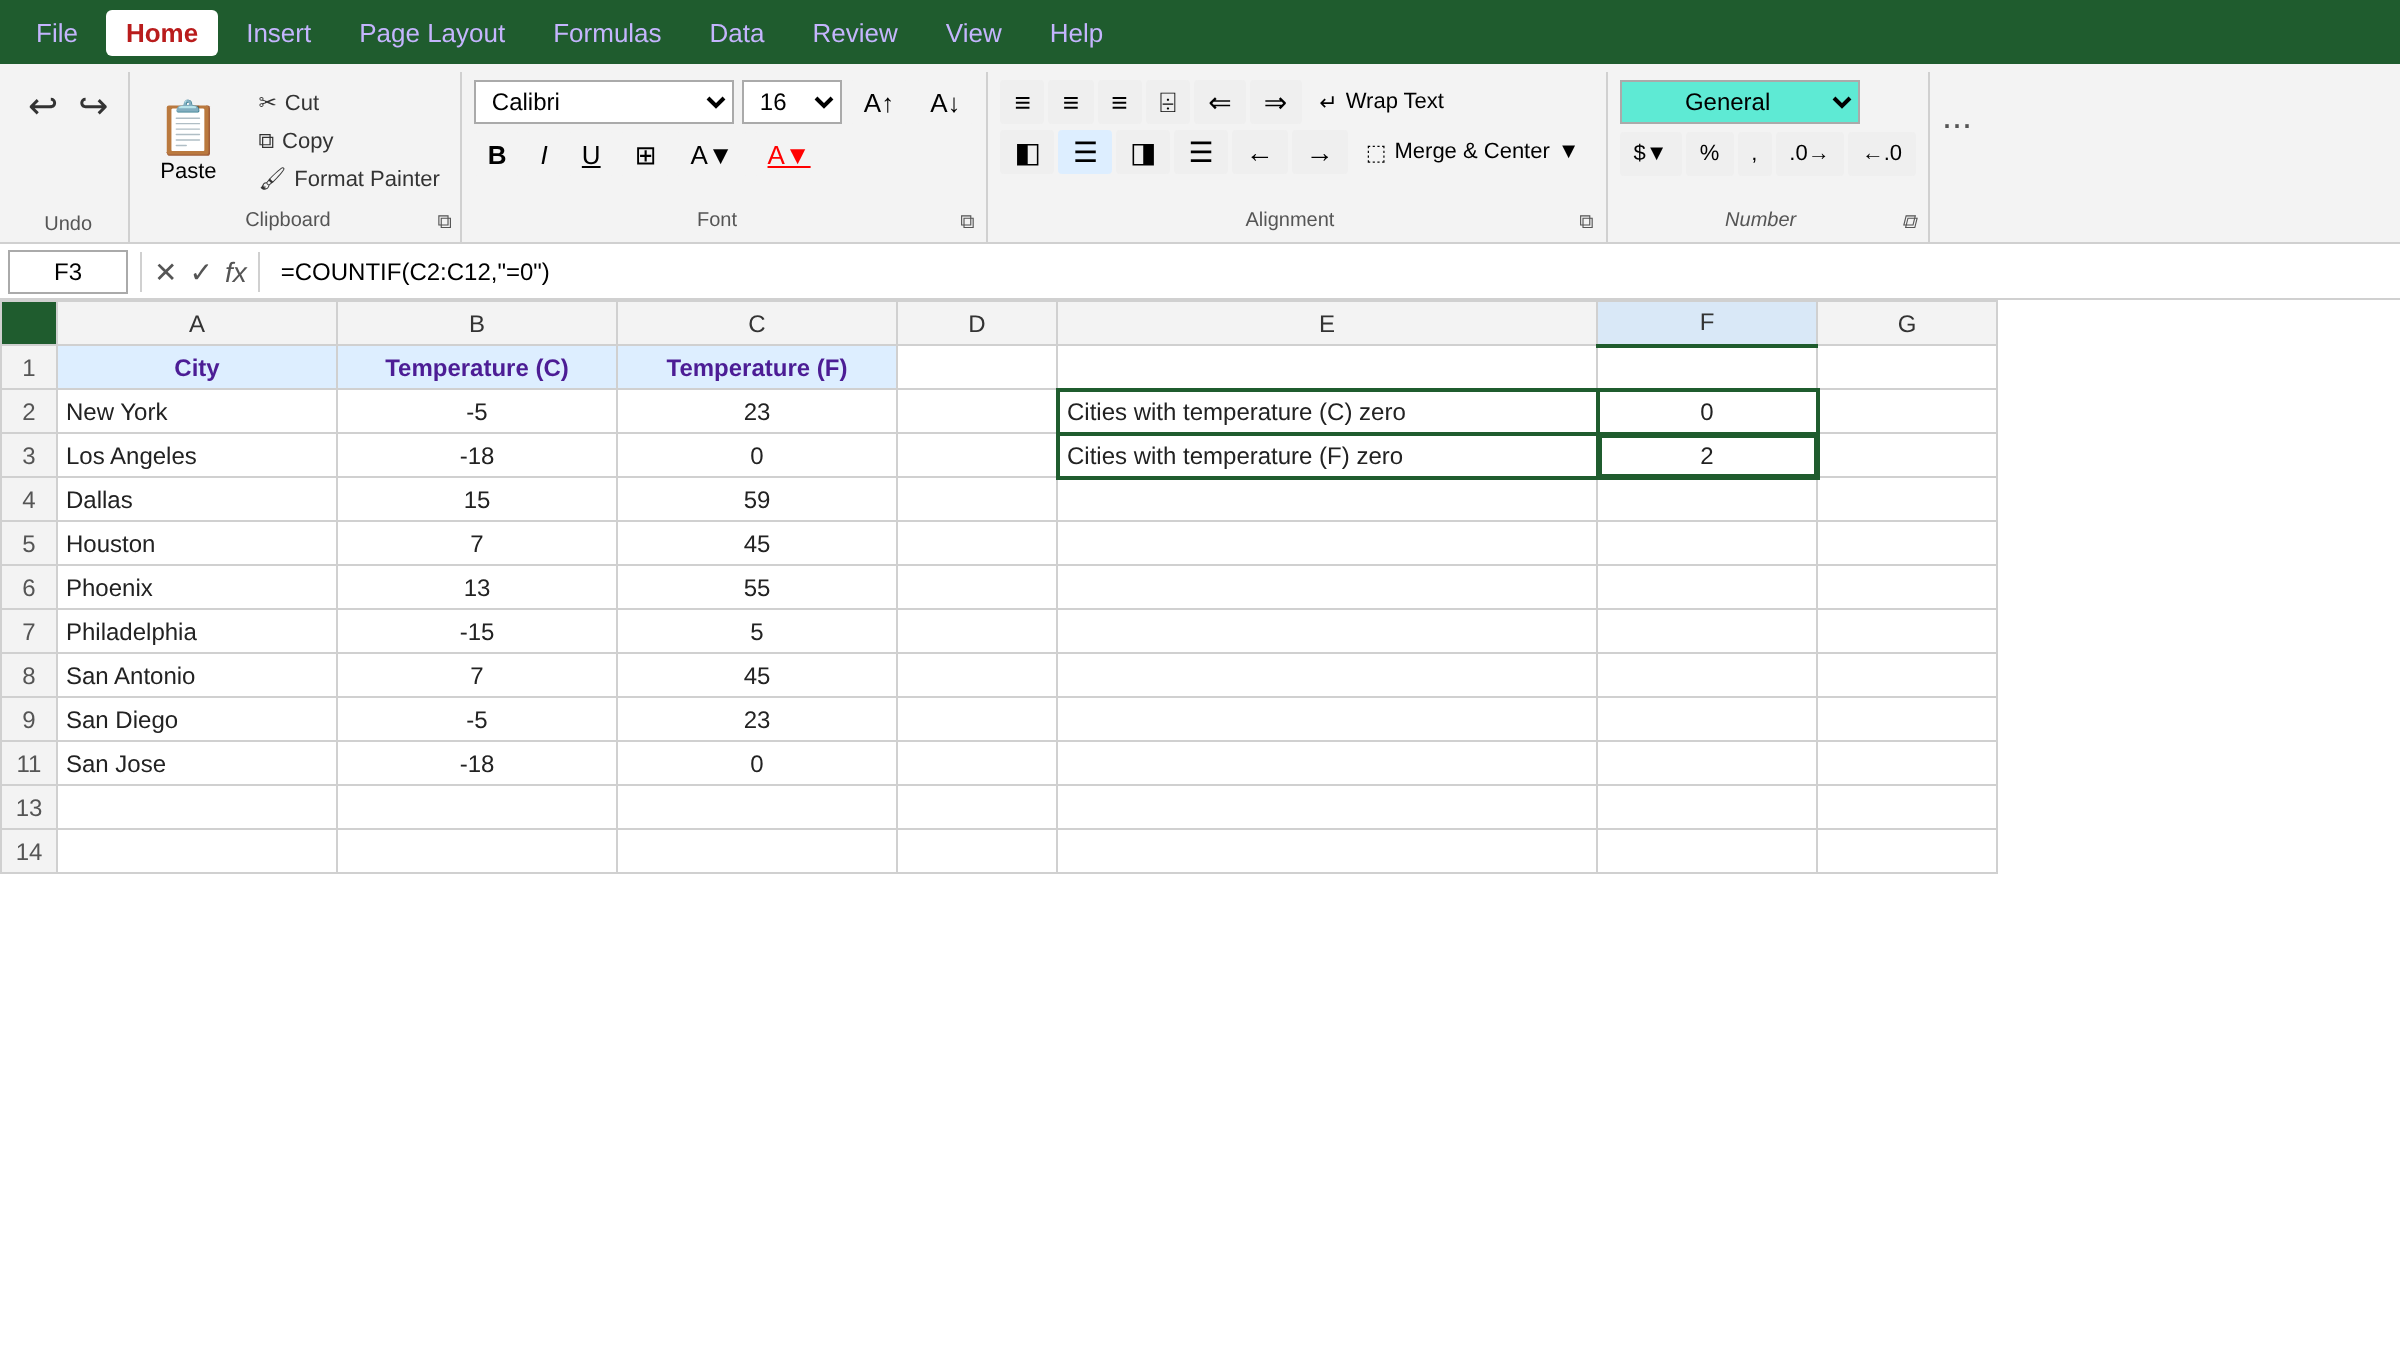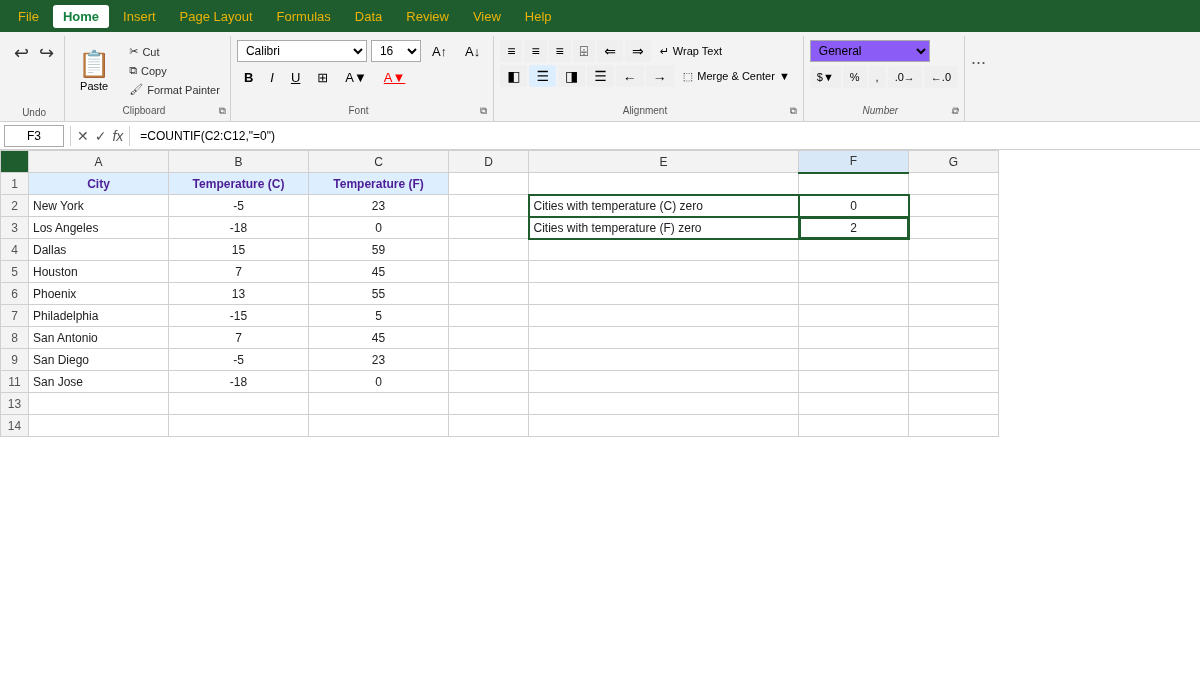--- a/index.html
+++ b/index.html
@@ -11,27 +11,27 @@
     
     .menu-bar {
       background: #1f5c2e;
       display: flex;
       align-items: center;
       height: 32px;
       padding: 0 8px;
       gap: 4px;
     }
     .menu-item {
-      color: #eab308;
+      color: #c4b5fd;
       padding: 4px 10px;
       cursor: pointer;
       border-radius: 3px;
       font-size: 13px;
     }
-    .menu-item.active { background: #fff; color: #15803d; font-weight: 600; }
+    .menu-item.active { background: #fff; color: #b91c1c; font-weight: 600; }
 
     
     .ribbon {
       background: #f3f3f3;
       border-bottom: 1px solid #d0d0d0;
       padding: 4px 4px 0 4px;
       display: flex;
       align-items: stretch;
       gap: 0;
       min-height: 90px;
@@ -53,21 +53,21 @@
     .undo-btn { font-size: 18px; cursor: pointer; padding: 2px 4px; border-radius: 3px; color: #333; }
     .paste-btn { display: flex; flex-direction: column; align-items: center; justify-content: center; padding: 4px 8px; cursor: pointer; border-radius: 3px; min-width: 50px; }
     .font-select { font-size: 12px; padding: 1px 4px; border: 1px solid #aaa; width: 130px; height: 22px; background: #fff; }
     .font-size-select { font-size: 12px; padding: 1px 4px; border: 1px solid #aaa; width: 50px; height: 22px; background: #fff; }
     .font-btn { padding: 2px 6px; cursor: pointer; border-radius: 2px; border: 1px solid transparent; font-size: 13px; height: 22px; background: #f3f3f3; }
     .bold { font-weight: bold; }
     .italic { font-style: italic; }
     .align-btn { padding: 2px 6px; cursor: pointer; border-radius: 2px; font-size: 14px; height: 22px; border: 1px solid transparent; }
     .wrap-text-btn { display: flex; align-items: center; gap: 4px; padding: 2px 6px; cursor: pointer; border-radius: 2px; font-size: 11px; height: 22px; border: 1px solid transparent; white-space: nowrap; }
     .merge-btn { display: flex; align-items: center; gap: 4px; padding: 2px 6px; cursor: pointer; border-radius: 2px; font-size: 11px; height: 22px; border: 1px solid transparent; white-space: nowrap; }
-    .number-select { font-size: 12px; padding: 1px 4px; border: 1px solid #aaa; width: 120px; height: 22px; background: #8b5cf6; }
+    .number-select { font-size: 12px; padding: 1px 4px; border: 1px solid #aaa; width: 120px; height: 22px; background: #5eead4; text-align: center; }
     .number-btn { padding: 2px 6px; cursor: pointer; border-radius: 2px; font-size: 11px; height: 22px; border: 1px solid transparent; }
 
     
     .formula-bar {
       display: flex; align-items: center;
       border-bottom: 1px solid #d0d0d0;
       background: #fff;
       height: 28px;
       padding: 0 4px;
       gap: 4px;

